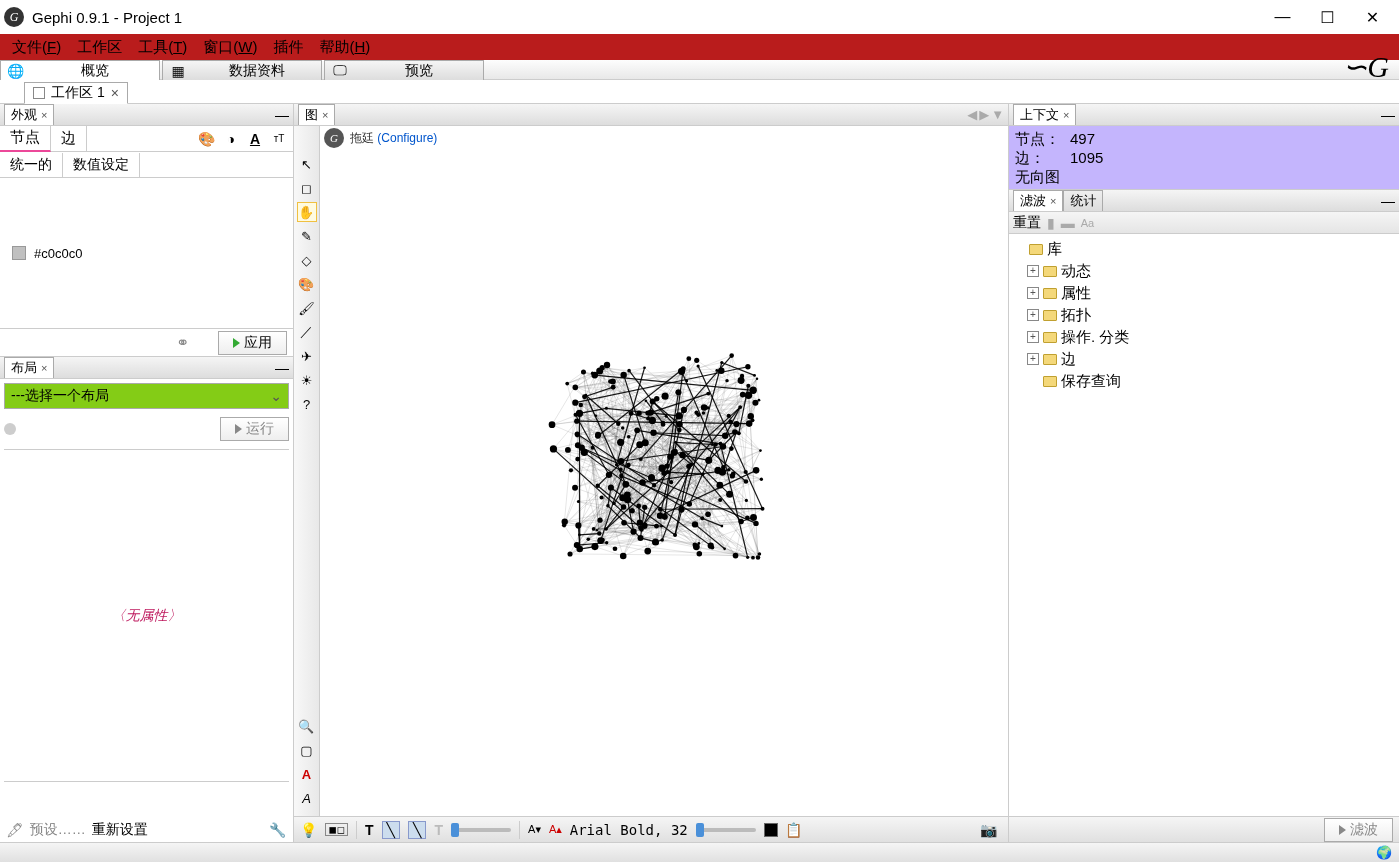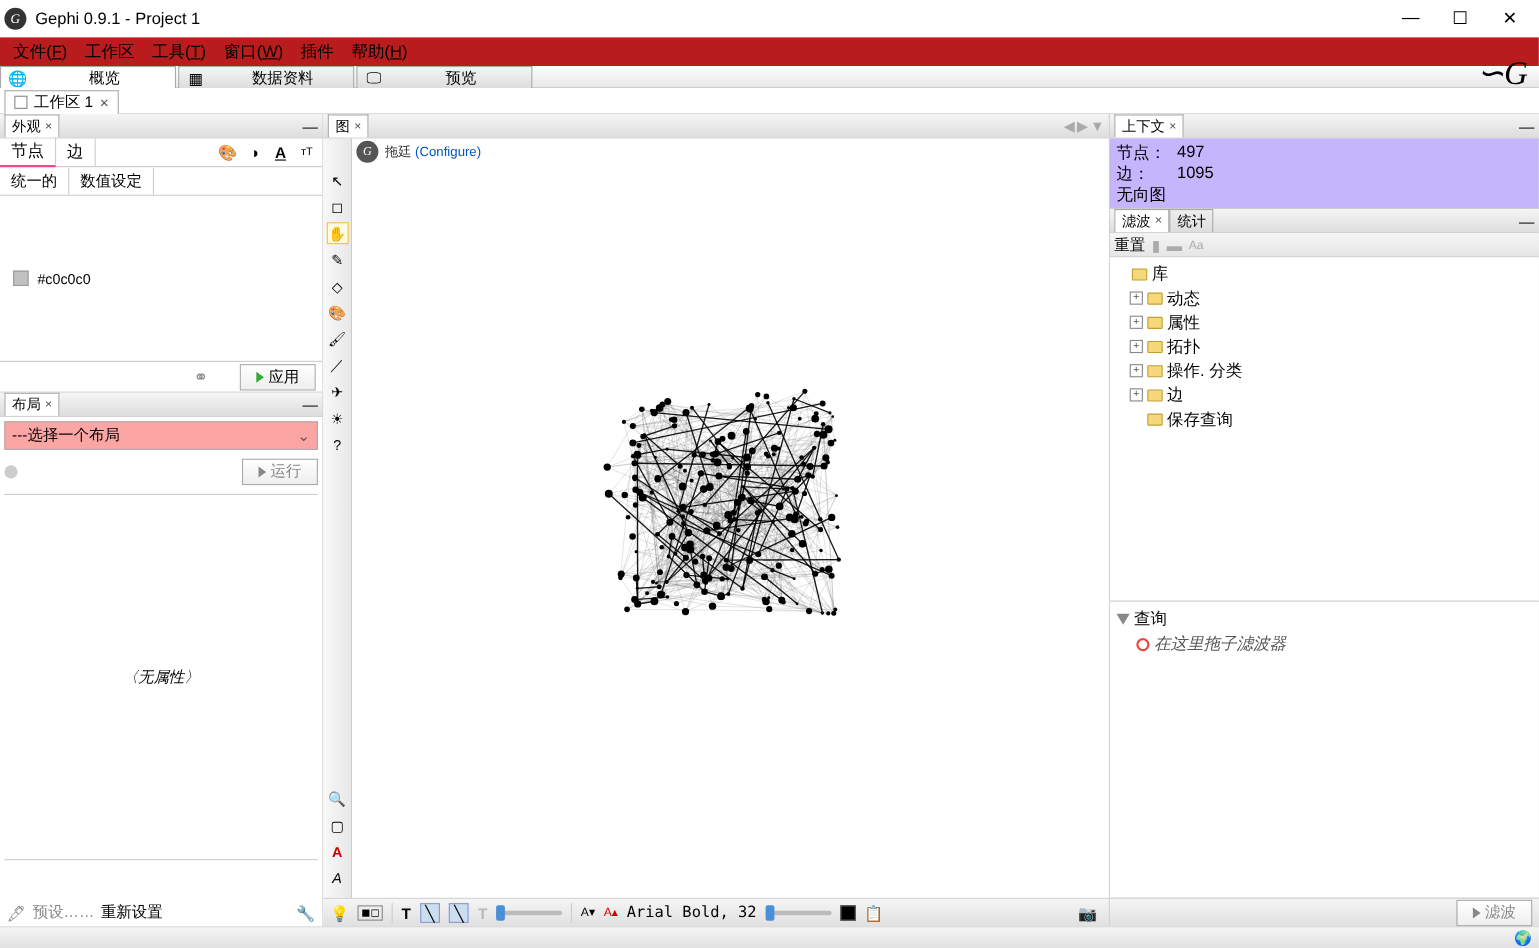--- a/index.html
+++ b/index.html
@@ -19,21 +19,21 @@
 
 .toolbar-row { height: 20px; display: flex; background: linear-gradient(#fdfdfd, #e8e8e8); border-bottom: 1px solid #ccc; position: relative; }
 .toolbar-tab { width: 160px; height: 20px; border: 1px solid #aaa; border-bottom: none; display: flex; align-items: center; background: linear-gradient(#f5f5f5, #ddd); margin-right: 2px; cursor: pointer; font-size: 14px; }
 .toolbar-tab.active { background: #fff; }
 .toolbar-tab .tb-icon { width: 18px; height: 14px; margin: 0 6px; display: flex; align-items: center; justify-content: center; }
 .toolbar-tab .tb-label { flex: 1; text-align: center; }
 .logo-corner { position: absolute; right: 10px; top: -2px; font-size: 30px; font-family: serif; font-style: italic; color: #000; line-height: 0.6; }
 
 
 .workspace-row { height: 24px; display: flex; align-items: flex-end; background: #fff; border-bottom: 1px solid #ccc; padding-left: 4px; }
-.ws-tab { height: 22px; border: 1px solid #aaa; border-bottom: 1px solid #fff; padding: 0 8px; display: flex; align-items: center; background: #fff; font-size: 14px; gap: 6px; margin-bottom: -1px; }
+.ws-tab { height: 22px; border: 1px solid #aaa; border-bottom: 1px solid #fff; padding: 0 8px; display: flex; align-items: center; background: #fff; font-size: 14px; gap: 6px; margin-bottom: -1px; margin-left: 20px; }
 .ws-tab::before { content: ""; width: 10px; height: 10px; border: 1px solid #888; display: inline-block; }
 .ws-tab .close { cursor: pointer; color: #555; }
 
 
 .main { display: flex; height: calc(862px - 34px - 26px - 20px - 24px - 20px); }
 .statusbar { height: 20px; background: linear-gradient(#f5f5f5, #e0e0e0); border-top: 1px solid #ccc; display: flex; align-items: center; justify-content: flex-end; padding: 0 6px; }
 
 
 .panel-col { display: flex; flex-direction: column; background: #f0f0f0; }
 .left-col { width: 294px; border-right: 1px solid #ccc; }
@@ -58,26 +58,26 @@
 .subtabrow span { padding: 3px 10px; border-right: 1px solid #ccc; cursor: pointer; }
 .color-row { padding: 18px 12px; display: flex; align-items: center; gap: 8px; min-height: 150px; }
 .color-swatch { width: 14px; height: 14px; background: #c0c0c0; border: 1px solid #999; }
 .apply-row { height: 28px; display: flex; align-items: center; justify-content: flex-end; padding: 0 6px; border-top: 1px solid #ccc; gap: 6px; }
 .apply-row .linkicon { color: #888; font-size: 16px; margin-right: auto; margin-left: 170px;}
 .btn { border: 1px solid #aaa; background: linear-gradient(#fff,#eee); padding: 2px 14px; cursor: pointer; display: flex; align-items: center; gap: 4px; font-size: 14px; }
 .play-tri { width: 0; height: 0; border-left: 7px solid #3a3; border-top: 5px solid transparent; border-bottom: 5px solid transparent; }
 
 
 .layout-body { background: #fff; flex: 1; display: flex; flex-direction: column; }
-.combo { margin: 4px; height: 26px; border: 1px solid #aaa; display: flex; align-items: center; padding: 0 6px; background: #fca5a5; font-size: 14px; }
+.combo { margin: 4px; height: 26px; border: 1px solid #aaa; display: flex; align-items: center; padding: 0 6px; background: #84cc16; font-size: 14px; }
 .combo .dd { margin-left: auto; color: #555; }
 .run-row { display: flex; align-items: center; padding: 4px; gap: 6px; }
 .info-dot { width: 12px; height: 12px; border-radius: 50%; background: #6a6a6a55; }
 .run-row .btn { margin-left: auto; }
-.noattr { flex: 1; display: flex; align-items: center; justify-content: center; color: #000000; font-style: italic; border-top: 1px solid #ccc; border-bottom: 1px solid #ccc; margin: 4px; min-height: 140px; background: #fff; font-size: 14px; }
+.noattr { flex: 1; display: flex; align-items: center; justify-content: center; color: #be185d; font-style: italic; border-top: 1px solid #ccc; border-bottom: 1px solid #ccc; margin: 4px; min-height: 140px; background: #fff; font-size: 14px; }
 .preset-row { height: 24px; display: flex; align-items: center; padding: 0 6px; font-size: 14px; gap: 6px; color: #888; }
 .preset-row .resetbtn { color: #000; cursor: pointer; }
 .preset-row .wrench { margin-left: auto; font-size: 14px; color: #555; }
 
 
 .center-col .panel-header { justify-content: flex-start; }
 .graph-wrap { flex: 1; display: flex; position: relative; }
 .vtoolbar { width: 26px; background: linear-gradient(to right,#f8f8f8,#e8e8e8); border-right: 1px solid #ccc; display: flex; flex-direction: column; padding-top: 4px; gap: 4px; align-items: center; }
 .vtoolbar .vt { width: 20px; height: 20px; display: flex; align-items: center; justify-content: center; cursor: pointer; font-size: 13px; }
 .vtoolbar .vt.active { border: 1px solid #f0c040; background: #fffbe0; }
@@ -1364,30 +1364,20 @@
           <span class="expander">+</span>
           <span class="folder-ic"></span>
           <span>边</span>
         </div>
       <div class="tree-row" style="padding-left:14px">
           <span style="width:12px"></span>
           <span class="folder-ic"></span>
           <span>保存查询</span>
         </div>
     </div>
-    <div class="query-body">
-      <div class="qrow">
-          <span class="funnel-ic"></span>
-          <span>查询</span>
-        </div>
-      <div class="qrow" style="padding-left:20px">
-          <span class="target-ic"></span>
-          <span style="font-style:italic;color:#555">在这里拖子滤波器</span>
-        </div>
-    </div>
     <div class="filter-bottom">
       <div class="btn" style="color:#888">
         <span class="play-gray"></span>
         <span>滤波</span>
       </div>
     </div>
   </div>
 </div>
 
 <div class="statusbar">

